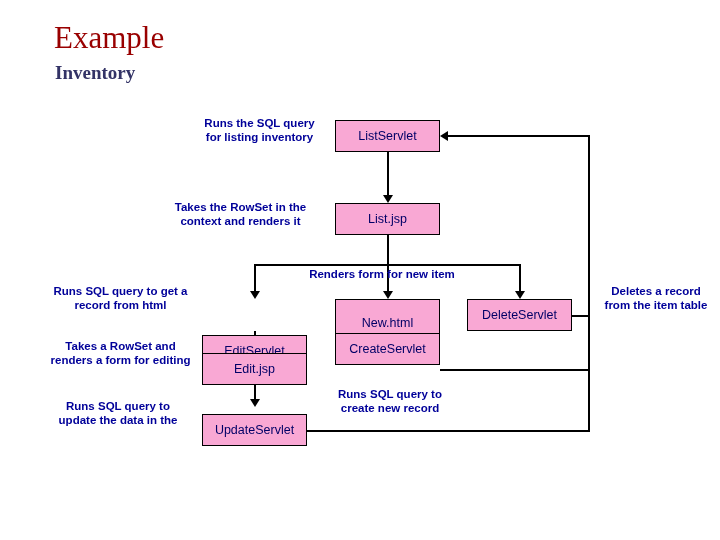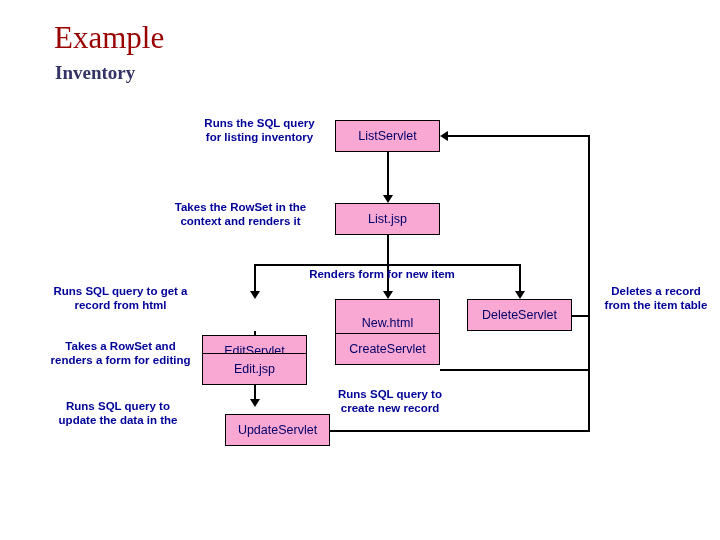--- a/index.html
+++ b/index.html
@@ -166,21 +166,21 @@
   </div>
 
   <div class="node" style="left:202px; top:353px; width:105px; height:32px;">
     <span>Edit.jsp</span>
   </div>
 
   <div class="node" style="left:335px; top:333px; width:105px; height:32px;">
     <span>CreateServlet</span>
   </div>
 
-  <div class="node" style="left:202px; top:414px; width:105px; height:32px;margin-left:23px;">
+  <div class="node" style="left:202px; top:414px; width:105px; height:32px;">
     <span>UpdateServlet</span>
   </div>
 
   <div class="note center" style="left:188px; top:117px; width:143px;">
     <div>Runs the SQL query</div>
     <div>for listing inventory</div>
   </div>
 
   <div class="note" style="left:158px; top:201px; width:165px;">
     <div>Takes the RowSet in the</div>

